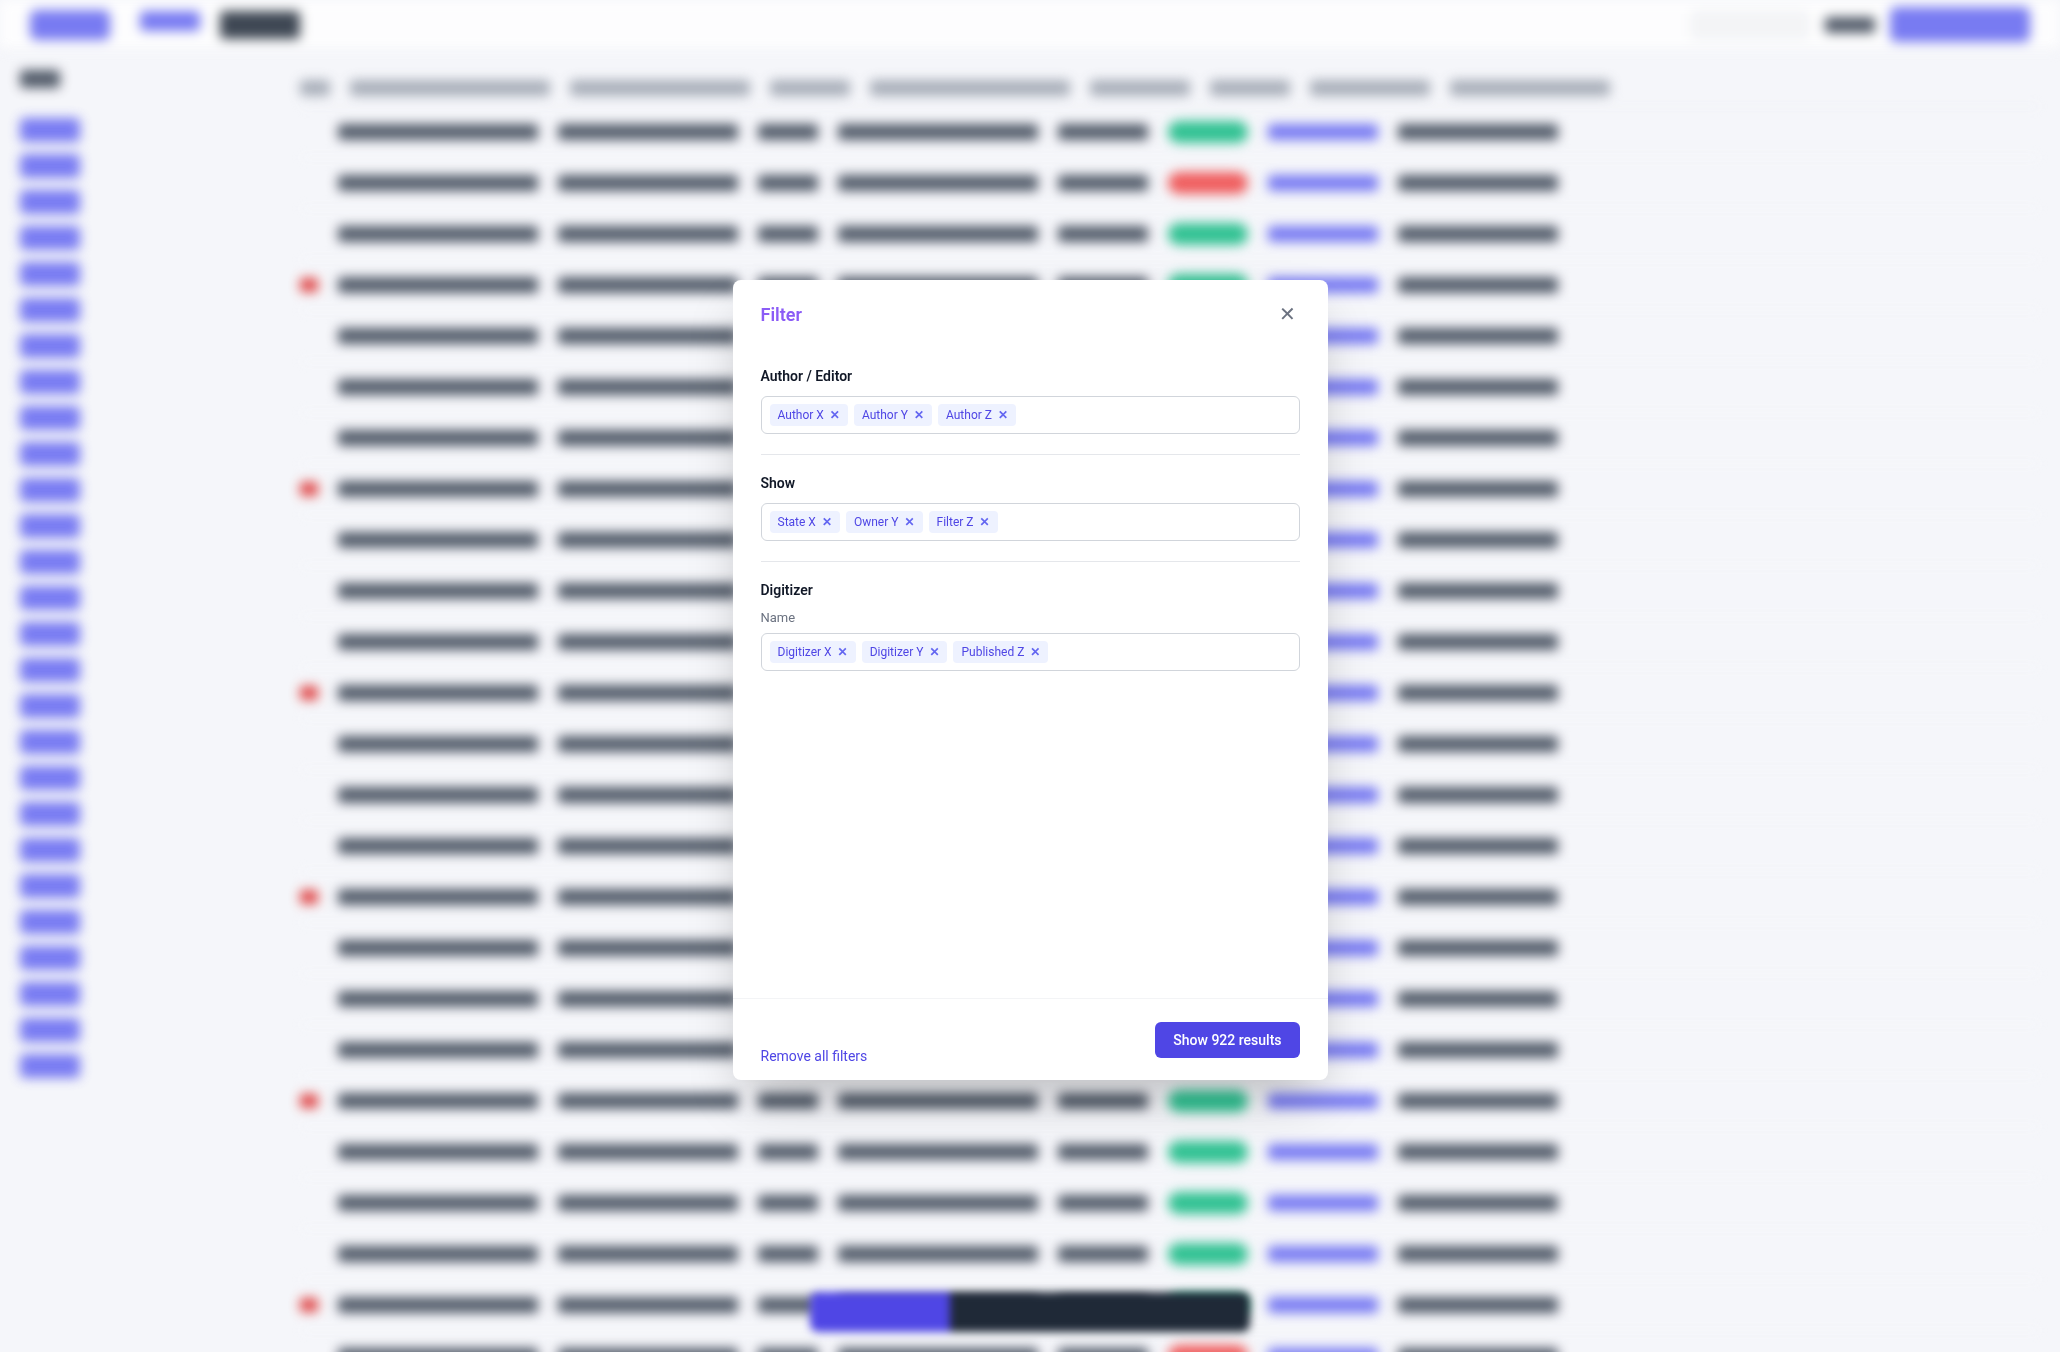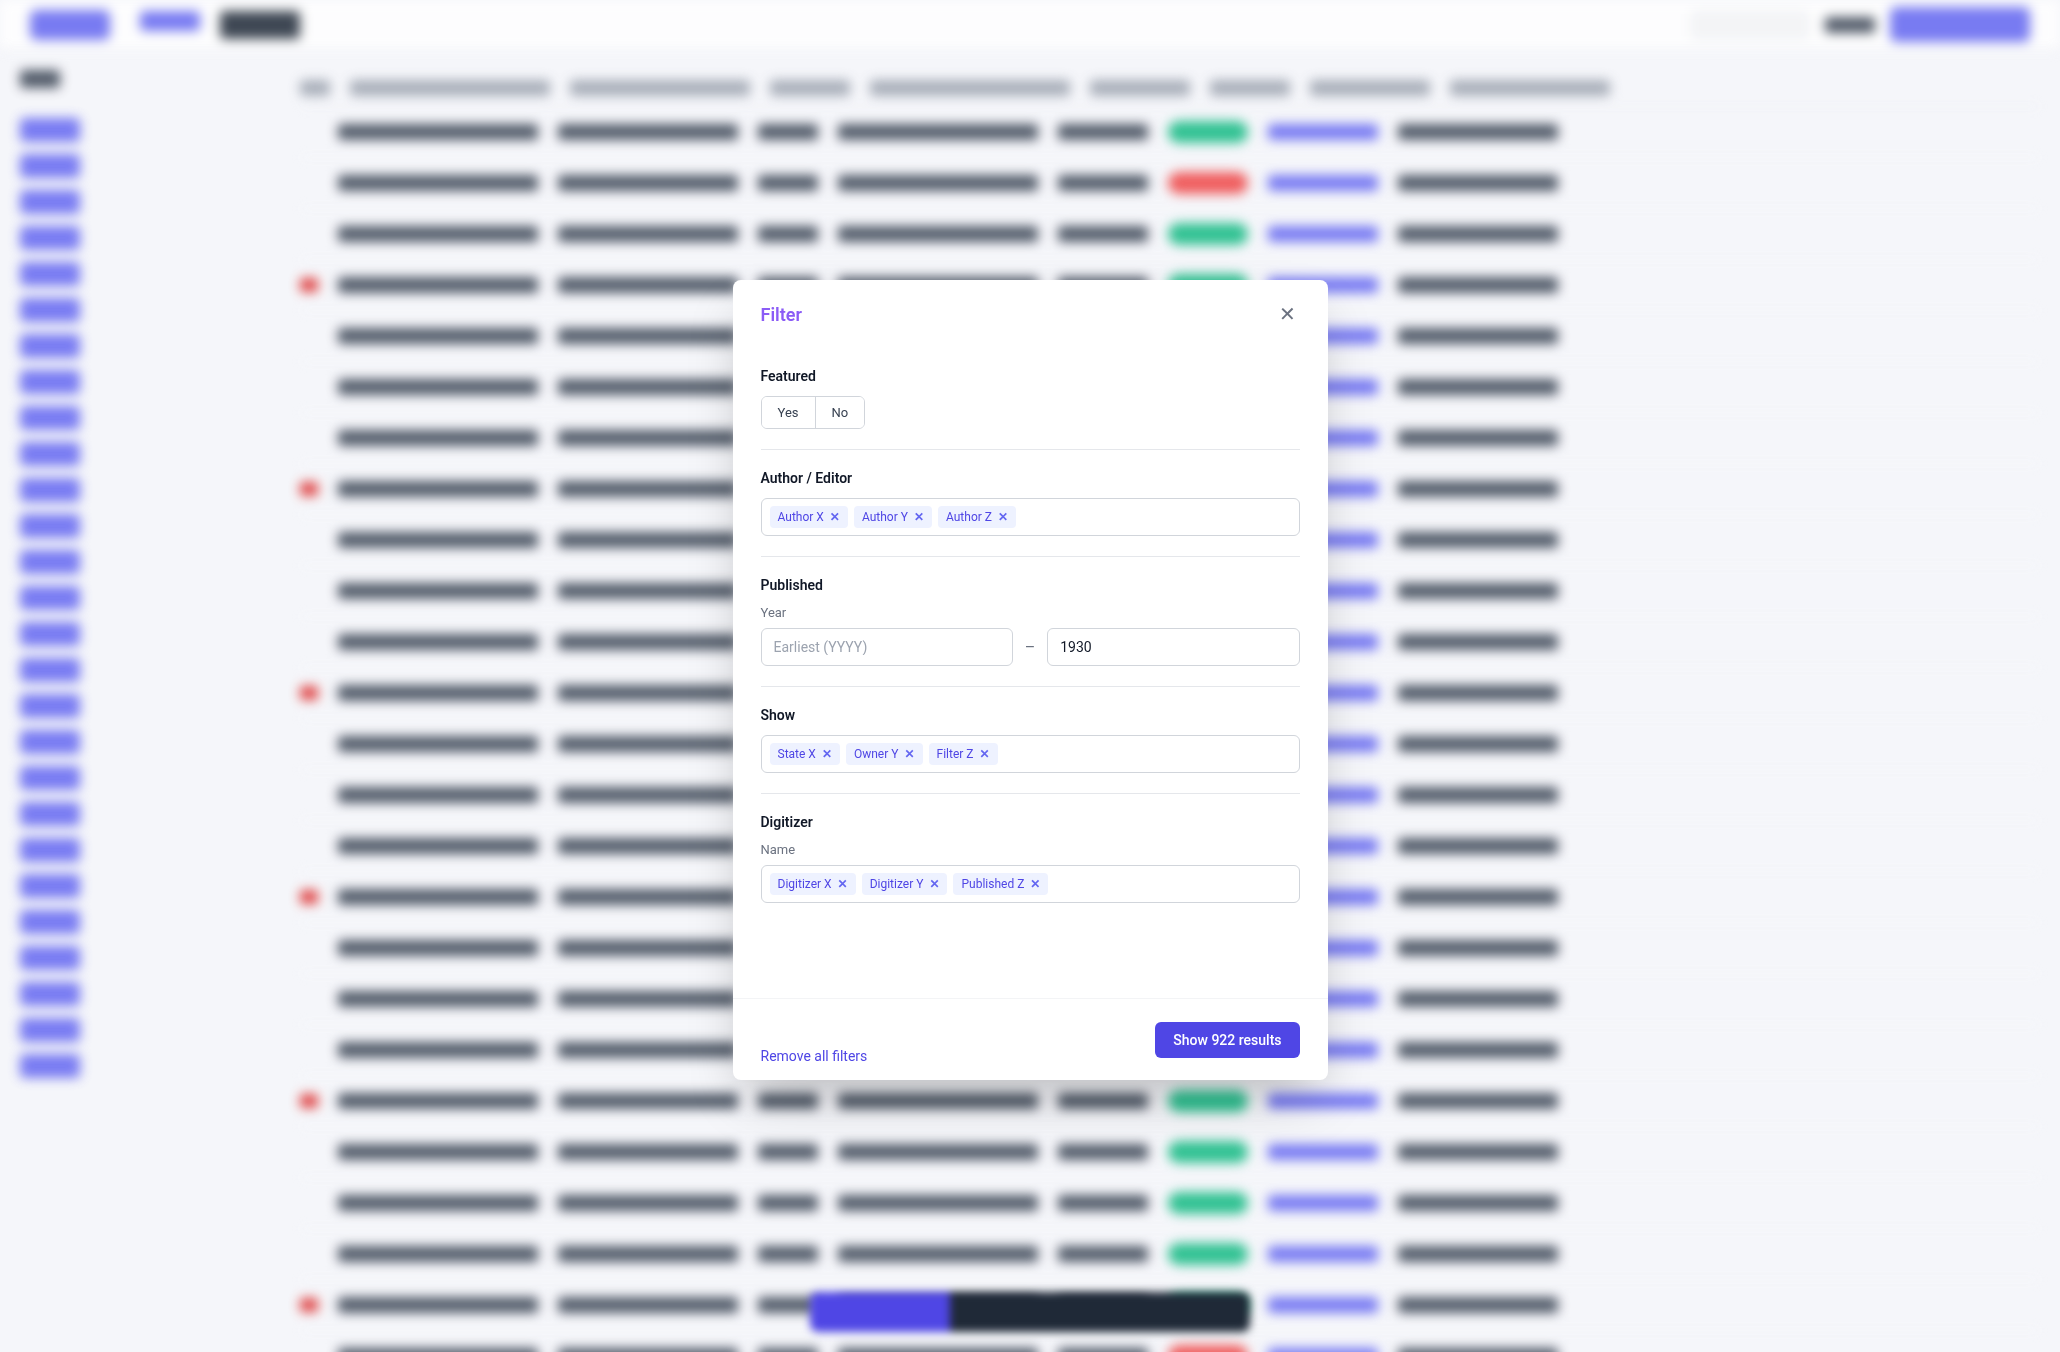--- a/index.html
+++ b/index.html
@@ -713,56 +713,40 @@
   <div class="modal">
     <div class="modal-header">
       <h2 class="modal-title">Filter</h2>
       <button class="close-btn">
         <span>✕</span>
       </button>
     </div>
 
     <div class="modal-body">
 
-      <div class="filter-section">
-        <div class="section-label">Featured</div>
-        <div class="segmented">
-          <button>Yes</button>
-          <button>No</button>
-        </div>
-      </div>
 
 
       <div class="filter-section">
         <div class="section-label">Author / Editor</div>
         <div class="tag-input">
           <span class="tag">
             <span>Author X</span>
             <span class="tag-remove">✕</span>
           </span>
           <span class="tag">
             <span>Author Y</span>
             <span class="tag-remove">✕</span>
           </span>
           <span class="tag">
             <span>Author Z</span>
             <span class="tag-remove">✕</span>
           </span>
         </div>
       </div>
 
-      <div class="filter-section">
-        <div class="section-label">Published</div>
-        <div class="sub-label">Year</div>
-        <div class="year-range">
-          <input class="year-input" type="text" placeholder="Earliest (YYYY)" style="">
-          <span class="range-dash">–</span>
-          <input class="year-input" type="text" value="1930" style="">
-        </div>
-      </div>
 
       <div class="filter-section">
         <div class="section-label">Show</div>
         <div class="tag-input">
           <span class="tag">
             <span>State X</span>
             <span class="tag-remove">✕</span>
           </span>
           <span class="tag">
             <span>Owner Y</span>

